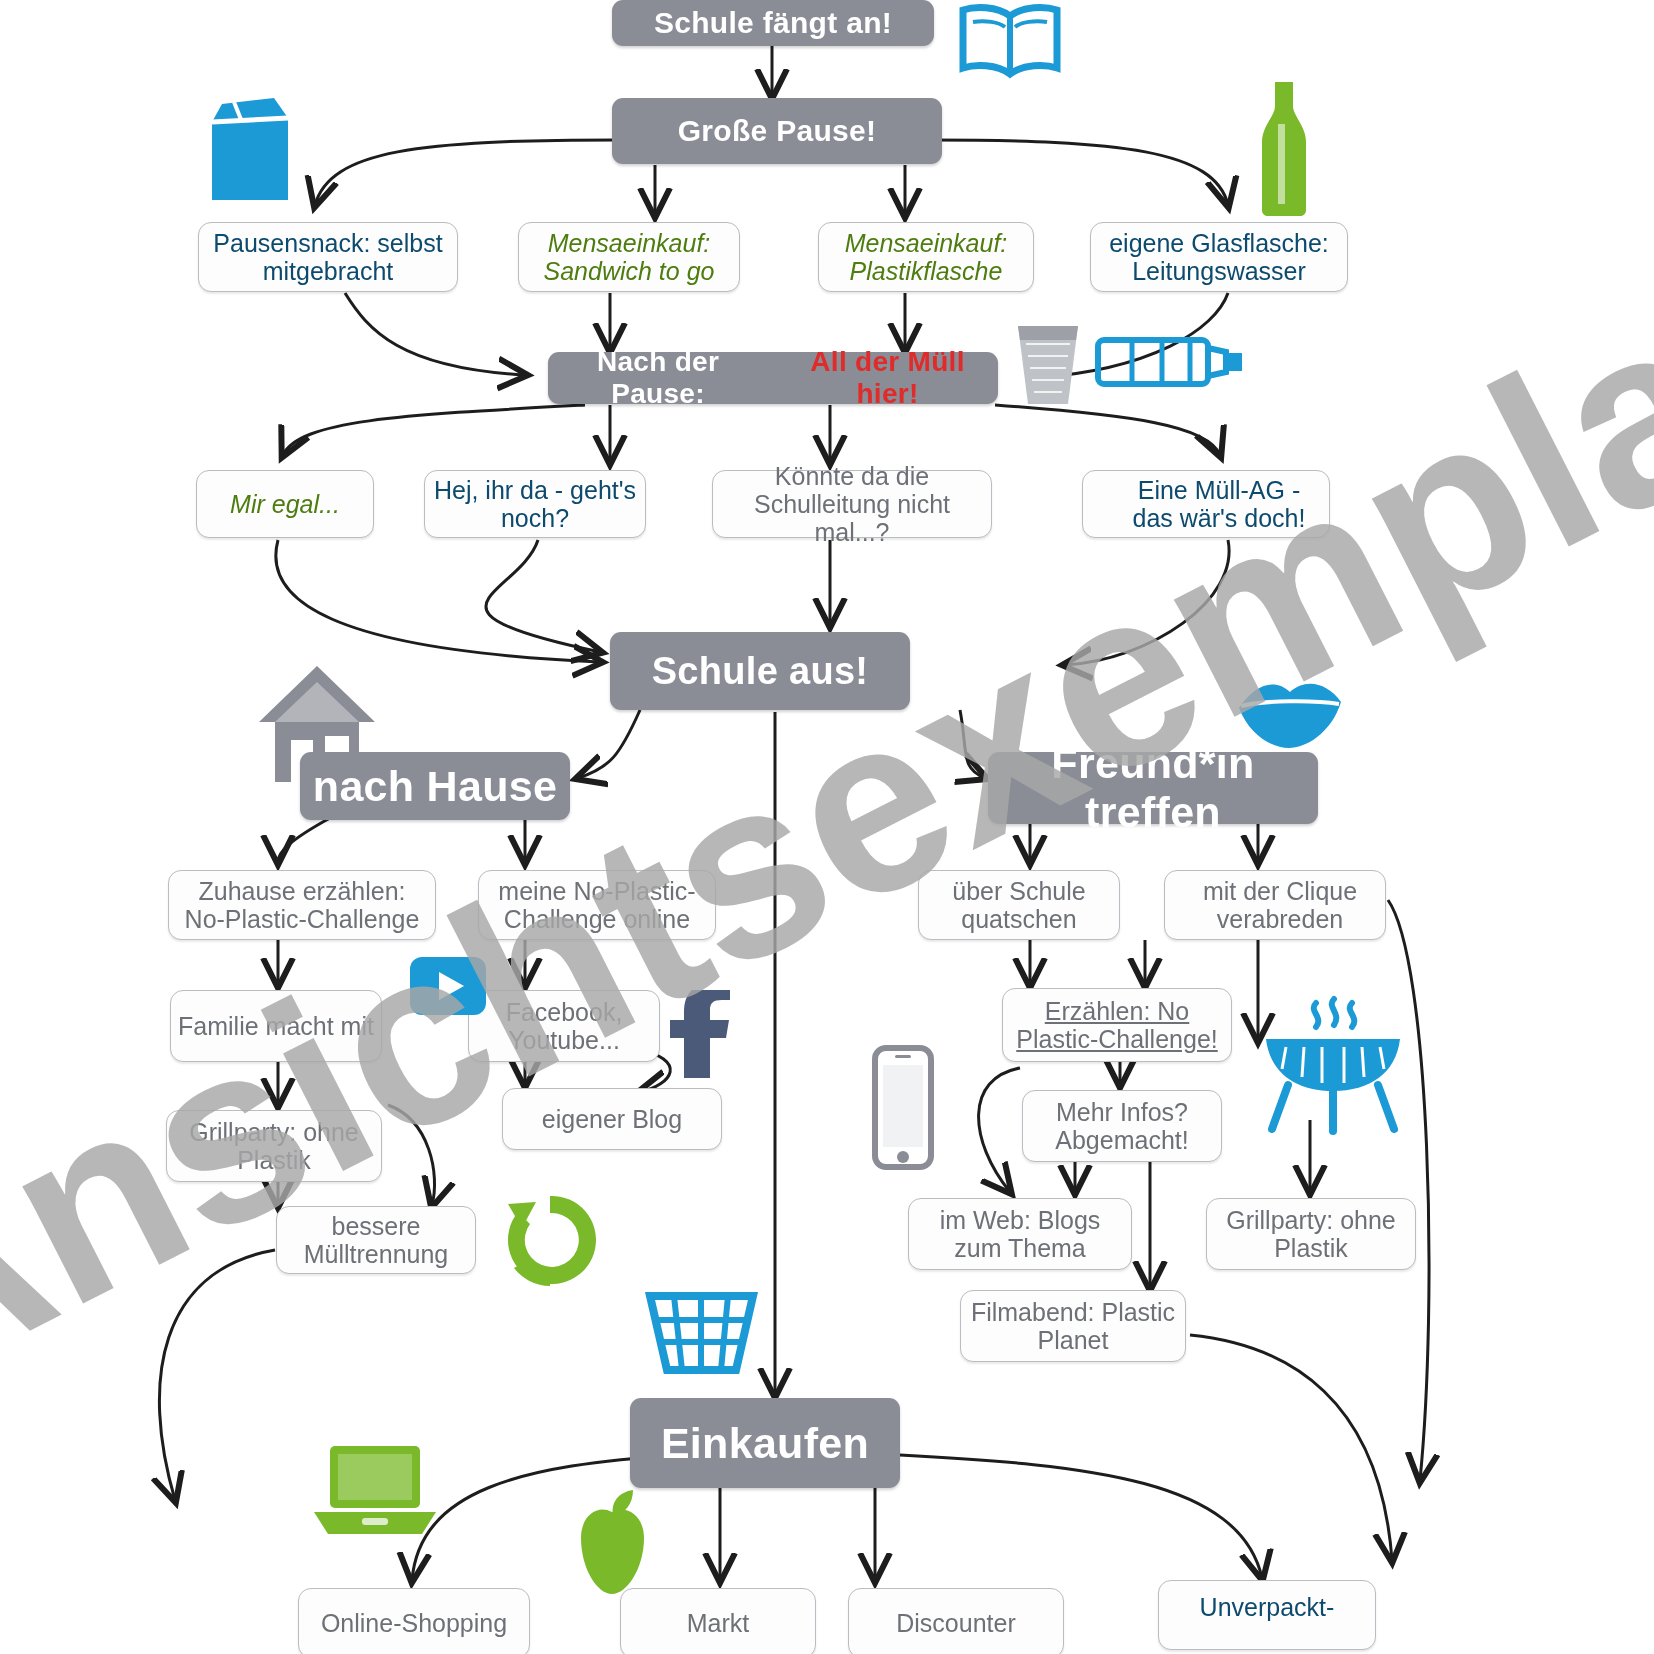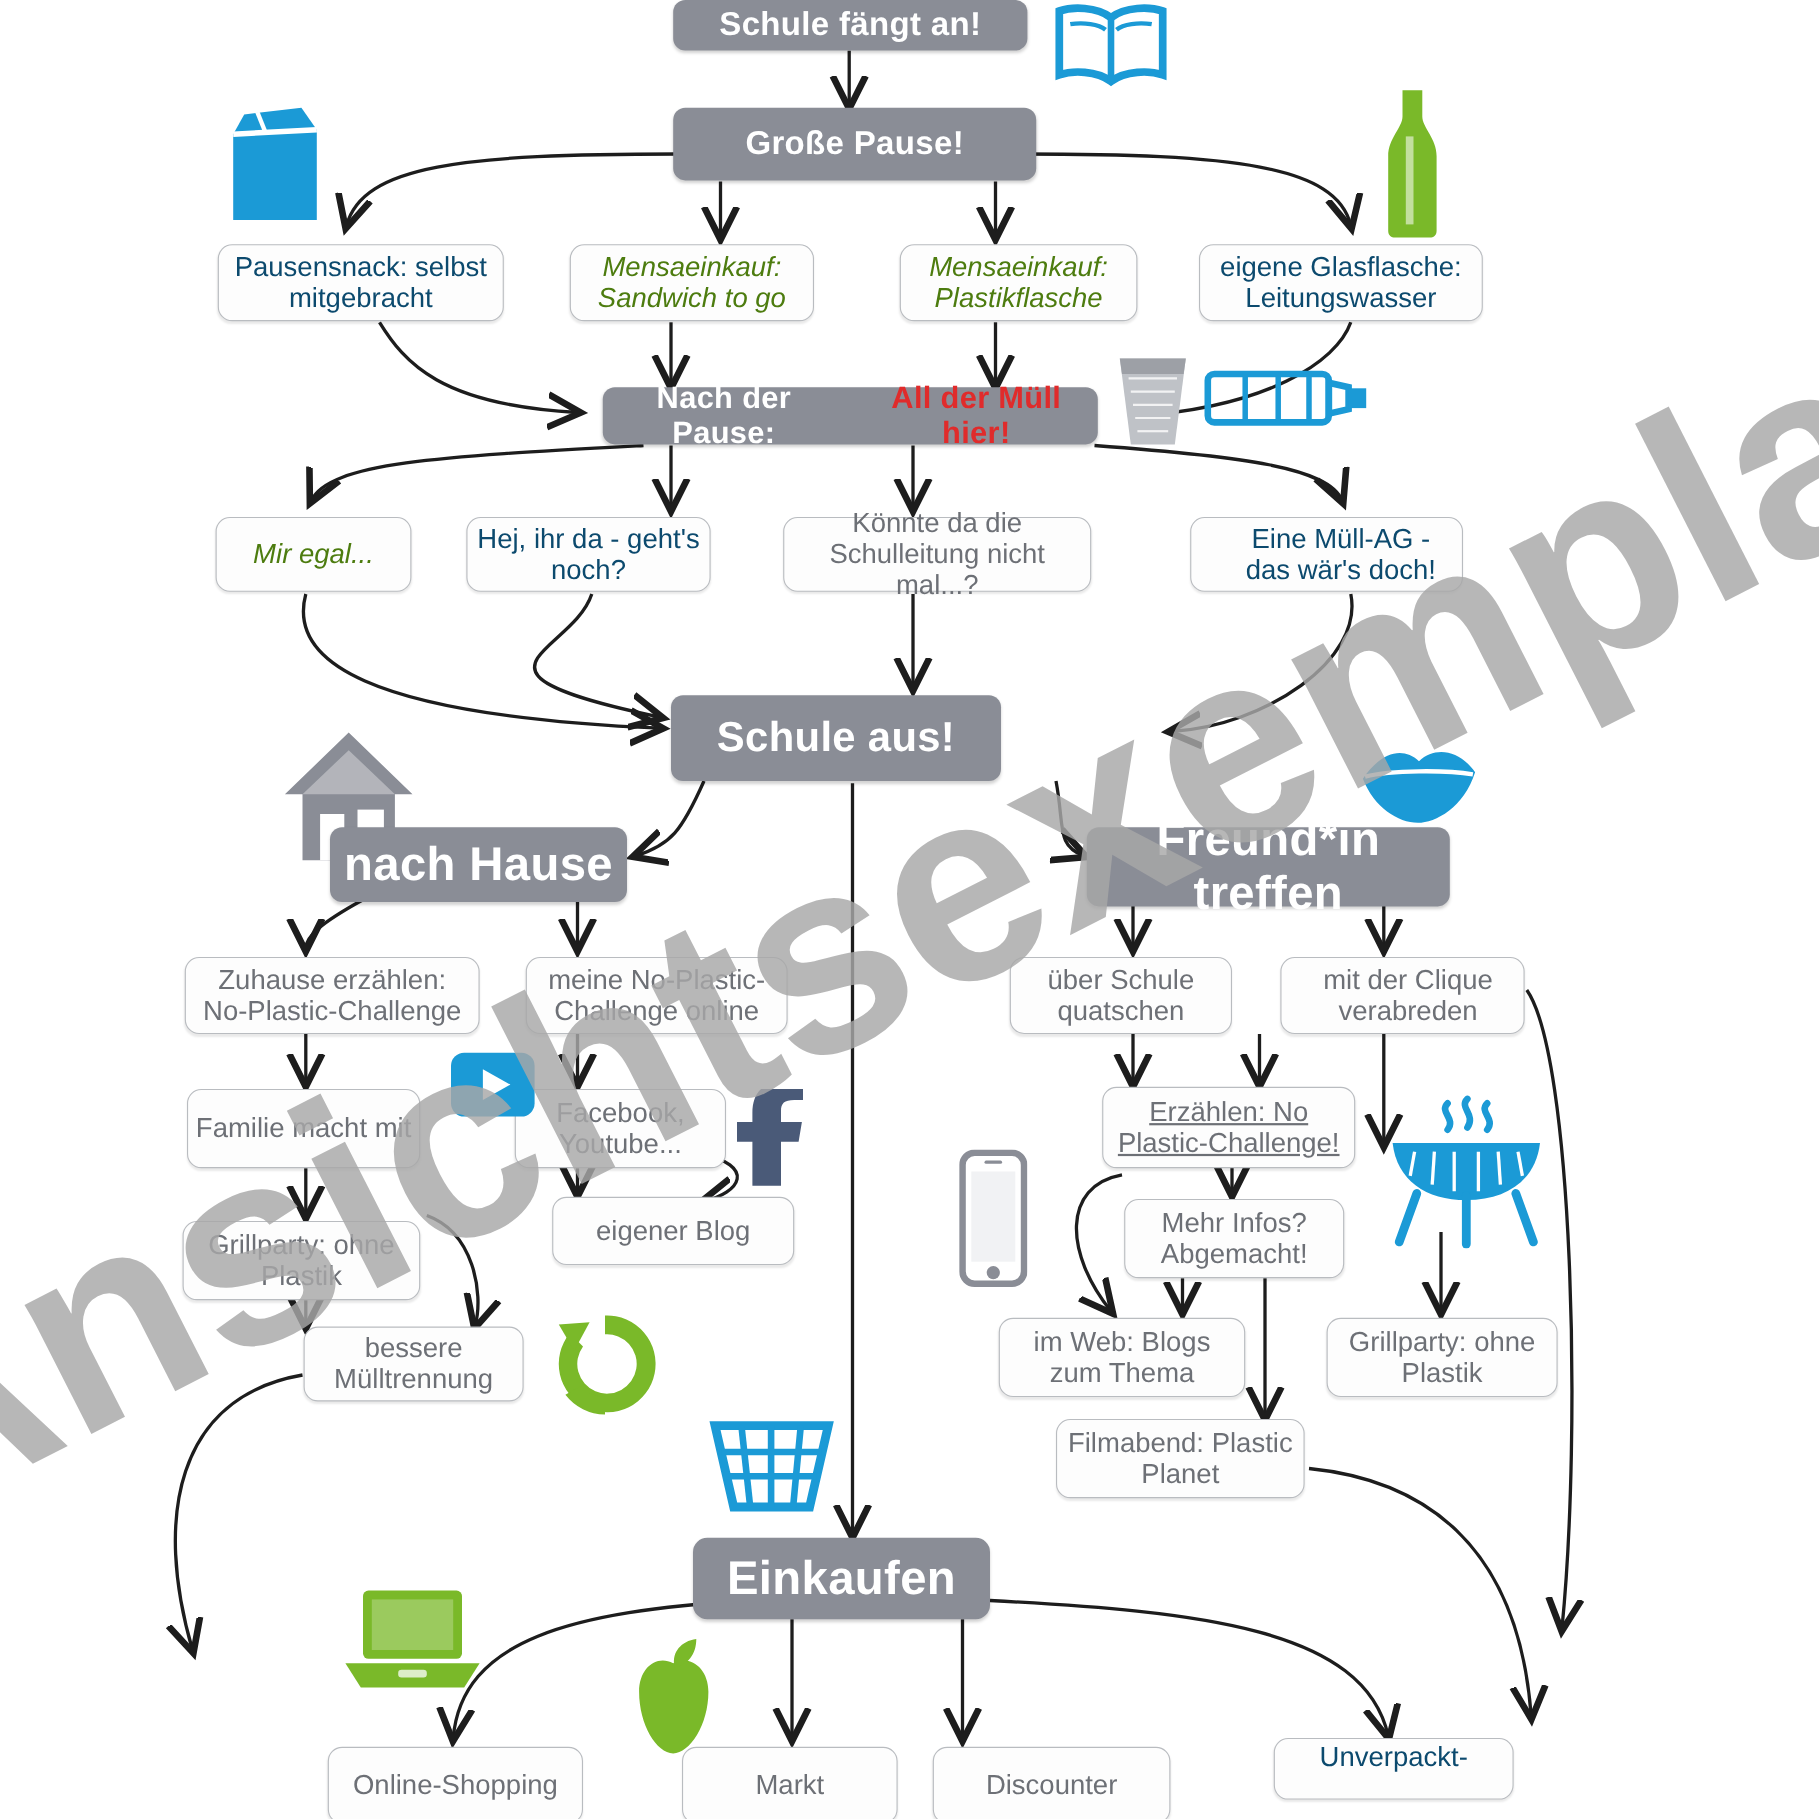--- a/index.html
+++ b/index.html
@@ -283,21 +283,21 @@
   </div>
 
   <div class="hdr big" style="left:300px;top:752px;width:270px;height:68px;">
     <span>nach Hause</span>
   </div>
 
   <div class="hdr big" style="left:988px;top:752px;width:330px;height:72px;">
     <span>Freund*in treffen</span>
   </div>
 
-  <div class="hdr big" style="left:630px;top:1398px;width:270px;height:74px;border-radius:13px;">
+  <div class="hdr big" style="left:630px;top:1398px;width:270px;height:90px;">
     <span>Einkaufen</span>
   </div>
 
   <div class="opt green" style="left:198px;top:222px;width:260px;height:70px;">
     <span>Pausensnack: selbst mitgebracht</span>
   </div>
 
   <div class="opt red" style="left:518px;top:222px;width:222px;height:70px;">
     <span>Mensaeinkauf: Sandwich to go</span>
   </div>
@@ -387,21 +387,21 @@
   </div>
 
   <div class="opt gray" style="left:620px;top:1588px;width:196px;height:70px;">
     <span>Markt</span>
   </div>
 
   <div class="opt gray" style="left:848px;top:1588px;width:216px;height:70px;">
     <span>Discounter</span>
   </div>
 
-  <div class="opt green" style="left:1158px;top:1580px;width:218px;height:56px;align-items:flex-start;padding-top:2px;">
+  <div class="opt green" style="left:1158px;top:1580px;width:218px;height:70px;align-items:flex-start;padding-top:12px;">
     <span>Unverpackt-</span>
   </div>
 
   <div id="wm">
     <span>Ansichtsexemplar</span>
   </div>
 
 </div>
 
 </body></html>

